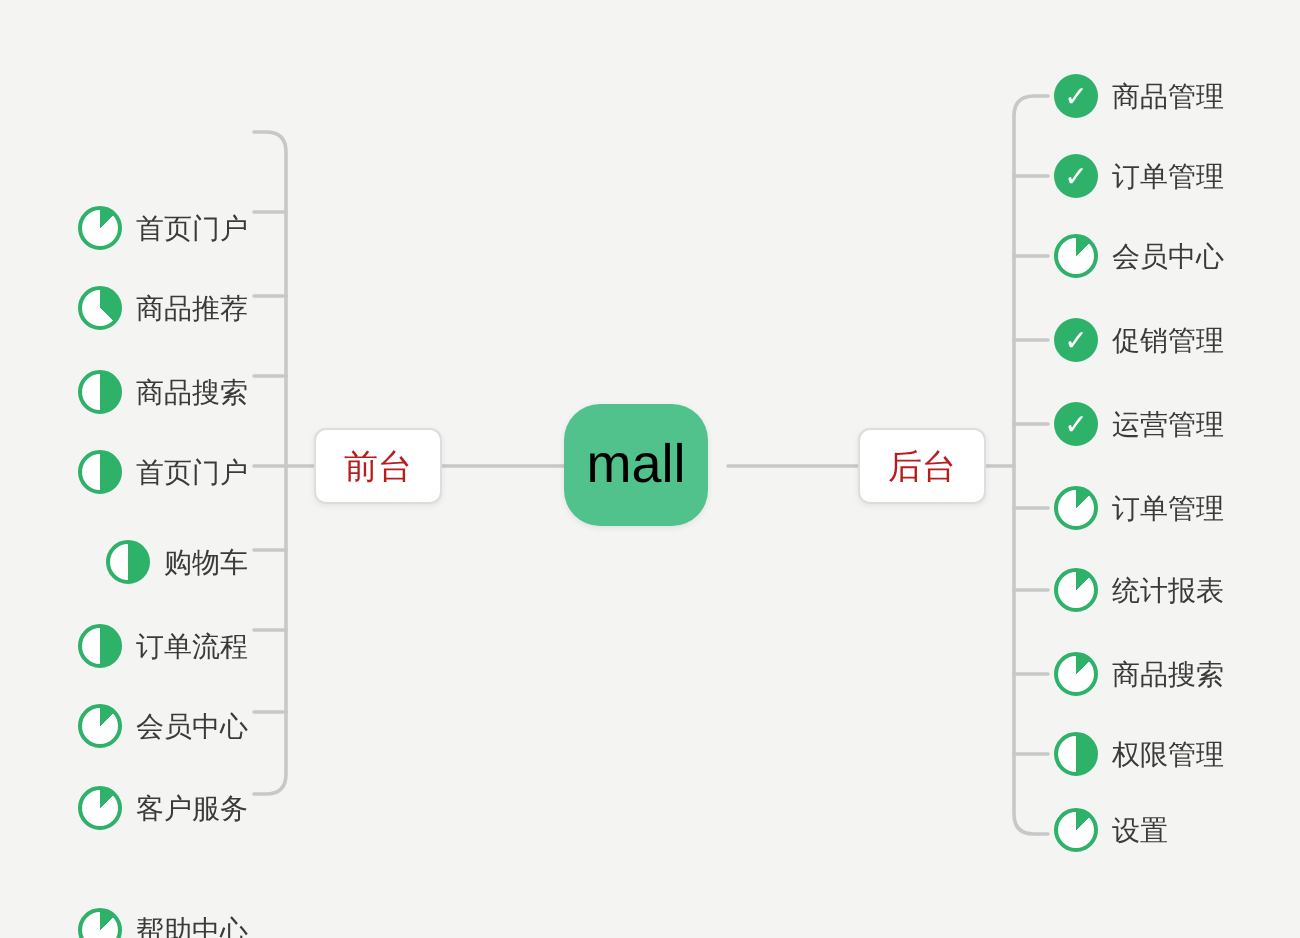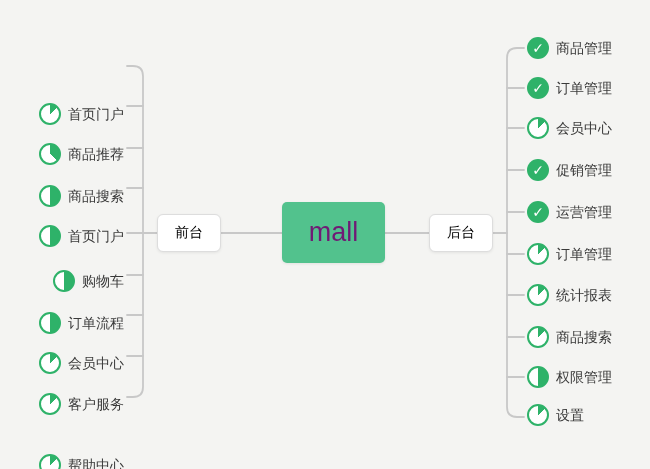--- a/index.html
+++ b/index.html
@@ -36,28 +36,28 @@
   .icon[data-icon="pie-37"]{background:conic-gradient(var(--icon-green) 0 37.5%,#fff 0);}
   .icon[data-icon="pie-50"]{background:conic-gradient(var(--icon-green) 0 50%,#fff 0);}
   .icon[data-icon="check"]{background:var(--icon-green);}
   .icon[data-icon="check"]::after{
     content:"✓";color:#fff;font-weight:bold;font-size:14px;line-height:1;
   }
   .sub-node{
     position:absolute;width:64px;height:38px;background:#fff;
     border:1px solid var(--node-border);border-radius:6px;
     display:flex;align-items:center;justify-content:center;
-    font-size:14px;color:#000000;box-shadow:0 1px 3px rgba(0,0,0,0.07);
+    font-size:17px;color:#b91c1c;box-shadow:0 1px 3px rgba(0,0,0,0.07);
     cursor:default;
   }
   .root-node{
-    position:absolute;left:282px;top:202px;width:103px;height:61px;
-    background:var(--node-green);border-radius:5px;
+    position:absolute;left:282px;top:202px;width:72px;height:61px;
+    background:var(--node-green);border-radius:18px;
     display:flex;align-items:center;justify-content:center;
-    font-size:27px;color:#701a75;box-shadow:0 1px 3px rgba(0,0,0,0.08);
+    font-size:27px;color:#000000;box-shadow:0 1px 3px rgba(0,0,0,0.08);
     cursor:default;
   }
 </style>
 </head>
 <body>
 
 <div class="stage">
 
   <svg class="connectors" viewBox="0 0 650 469" fill="none" stroke="#c8c8c8" stroke-width="1.8" stroke-linecap="round">
 

